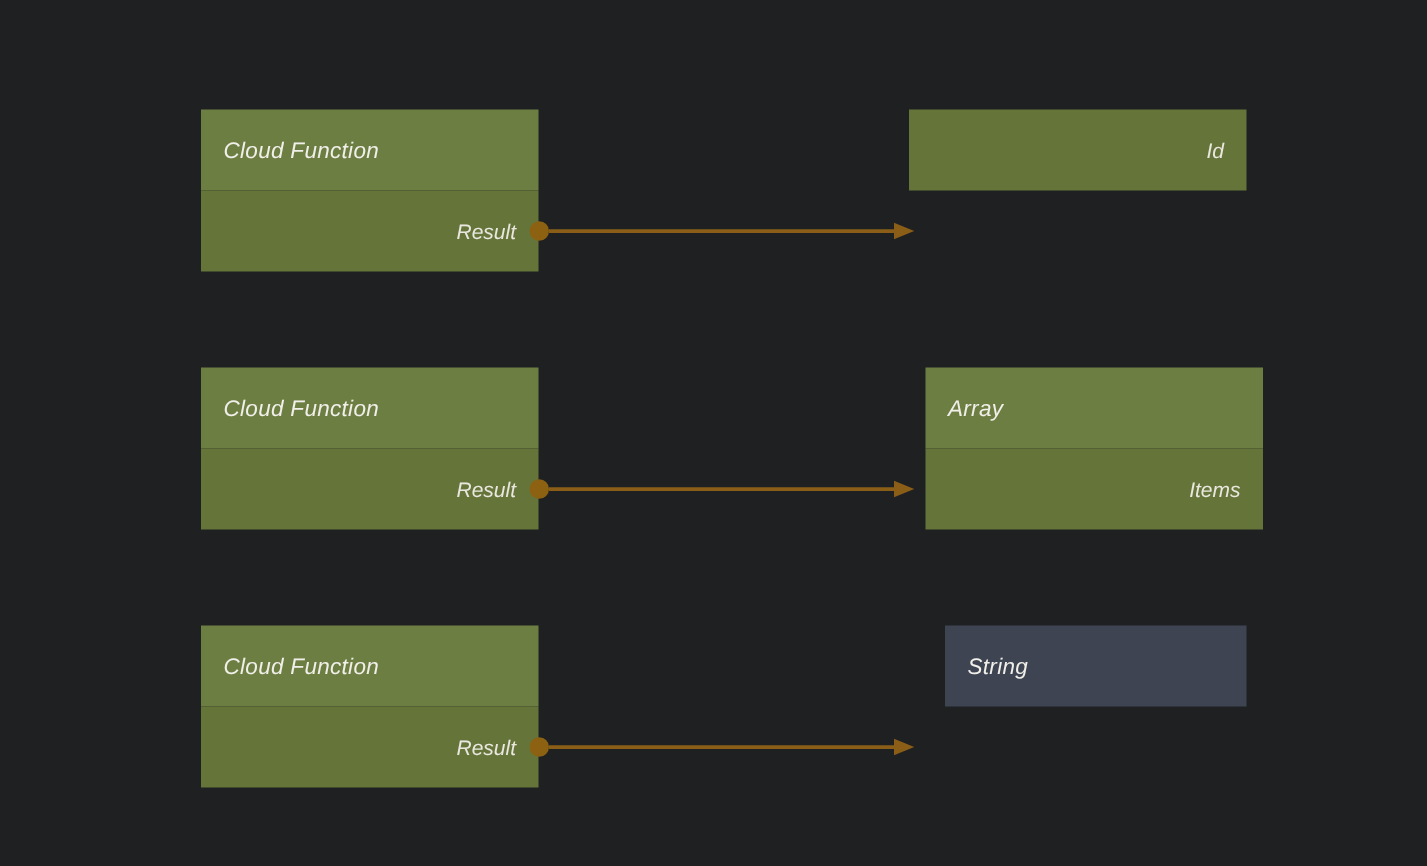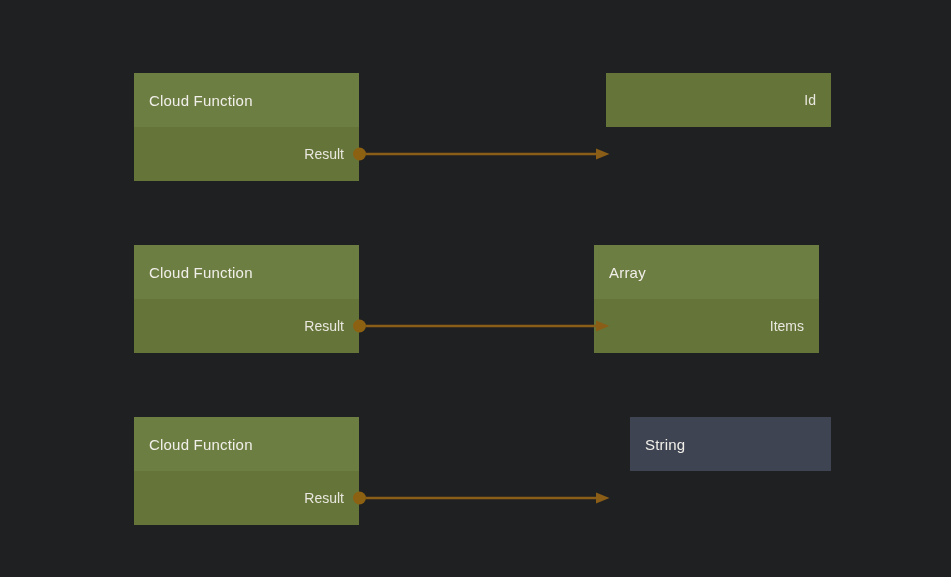--- a/index.html
+++ b/index.html
@@ -26,21 +26,21 @@
   }
   .wires{
     position:absolute;left:0;top:0;width:951px;height:577px;
     pointer-events:none;
   }
   .wires line{stroke:var(--wire);stroke-width:2.5;}
   .wires circle{fill:var(--port-dot);}
   .wires polygon{fill:var(--wire);}
   .node{
     position:absolute;
-    width:225px;height:108px;
+    width:225px;height:108px;font-style:italic;
   }
   .node .node-header{
     height:54px;
     display:flex;align-items:center;
     padding:0 15px;
   }
   .node .node-body{
     height:54px;
     display:flex;align-items:center;
   }
@@ -58,21 +58,21 @@
     color:var(--label-text);
     font-size:14px;
     padding:0 15px;
   }
   .port.output{text-align:right;}
   .port.input{text-align:right;}
   
   .pos-r1l{left:134px;top:73px;}
   .pos-r1r{left:606px;top:73px;}
   .pos-r2l{left:134px;top:245px;}
-  .pos-r2r{left:594px;top:245px;}
+  .pos-r2r{left:617px;top:245px;}
   .pos-r3l{left:134px;top:417px;}
   .pos-r3r{left:606px;top:417px;padding-left:24px;}
 </style>
 </head>
 <body>
 
 <div class="canvas">
 
   <div class="node green pos-r1l">
     <div class="node-header">

